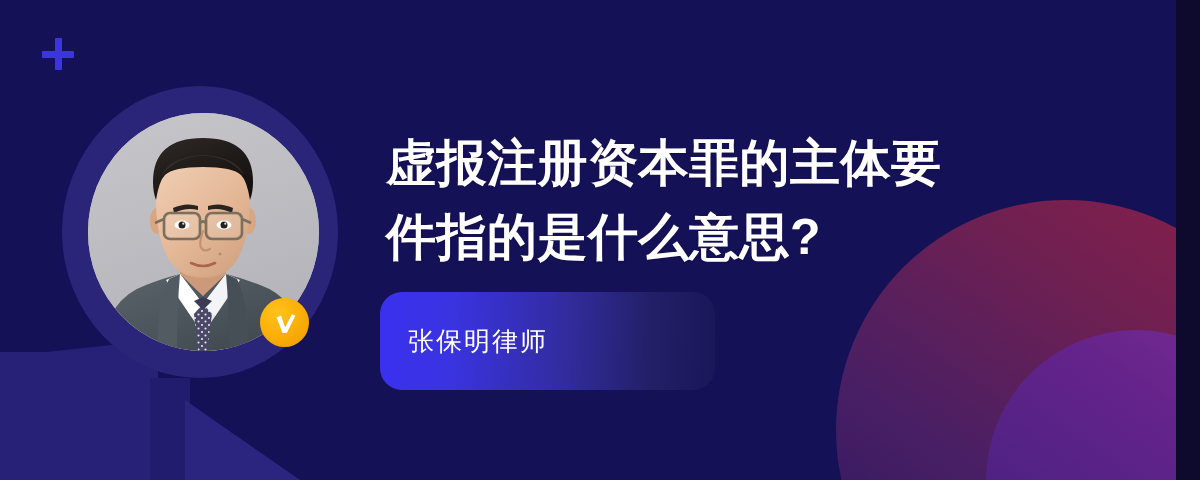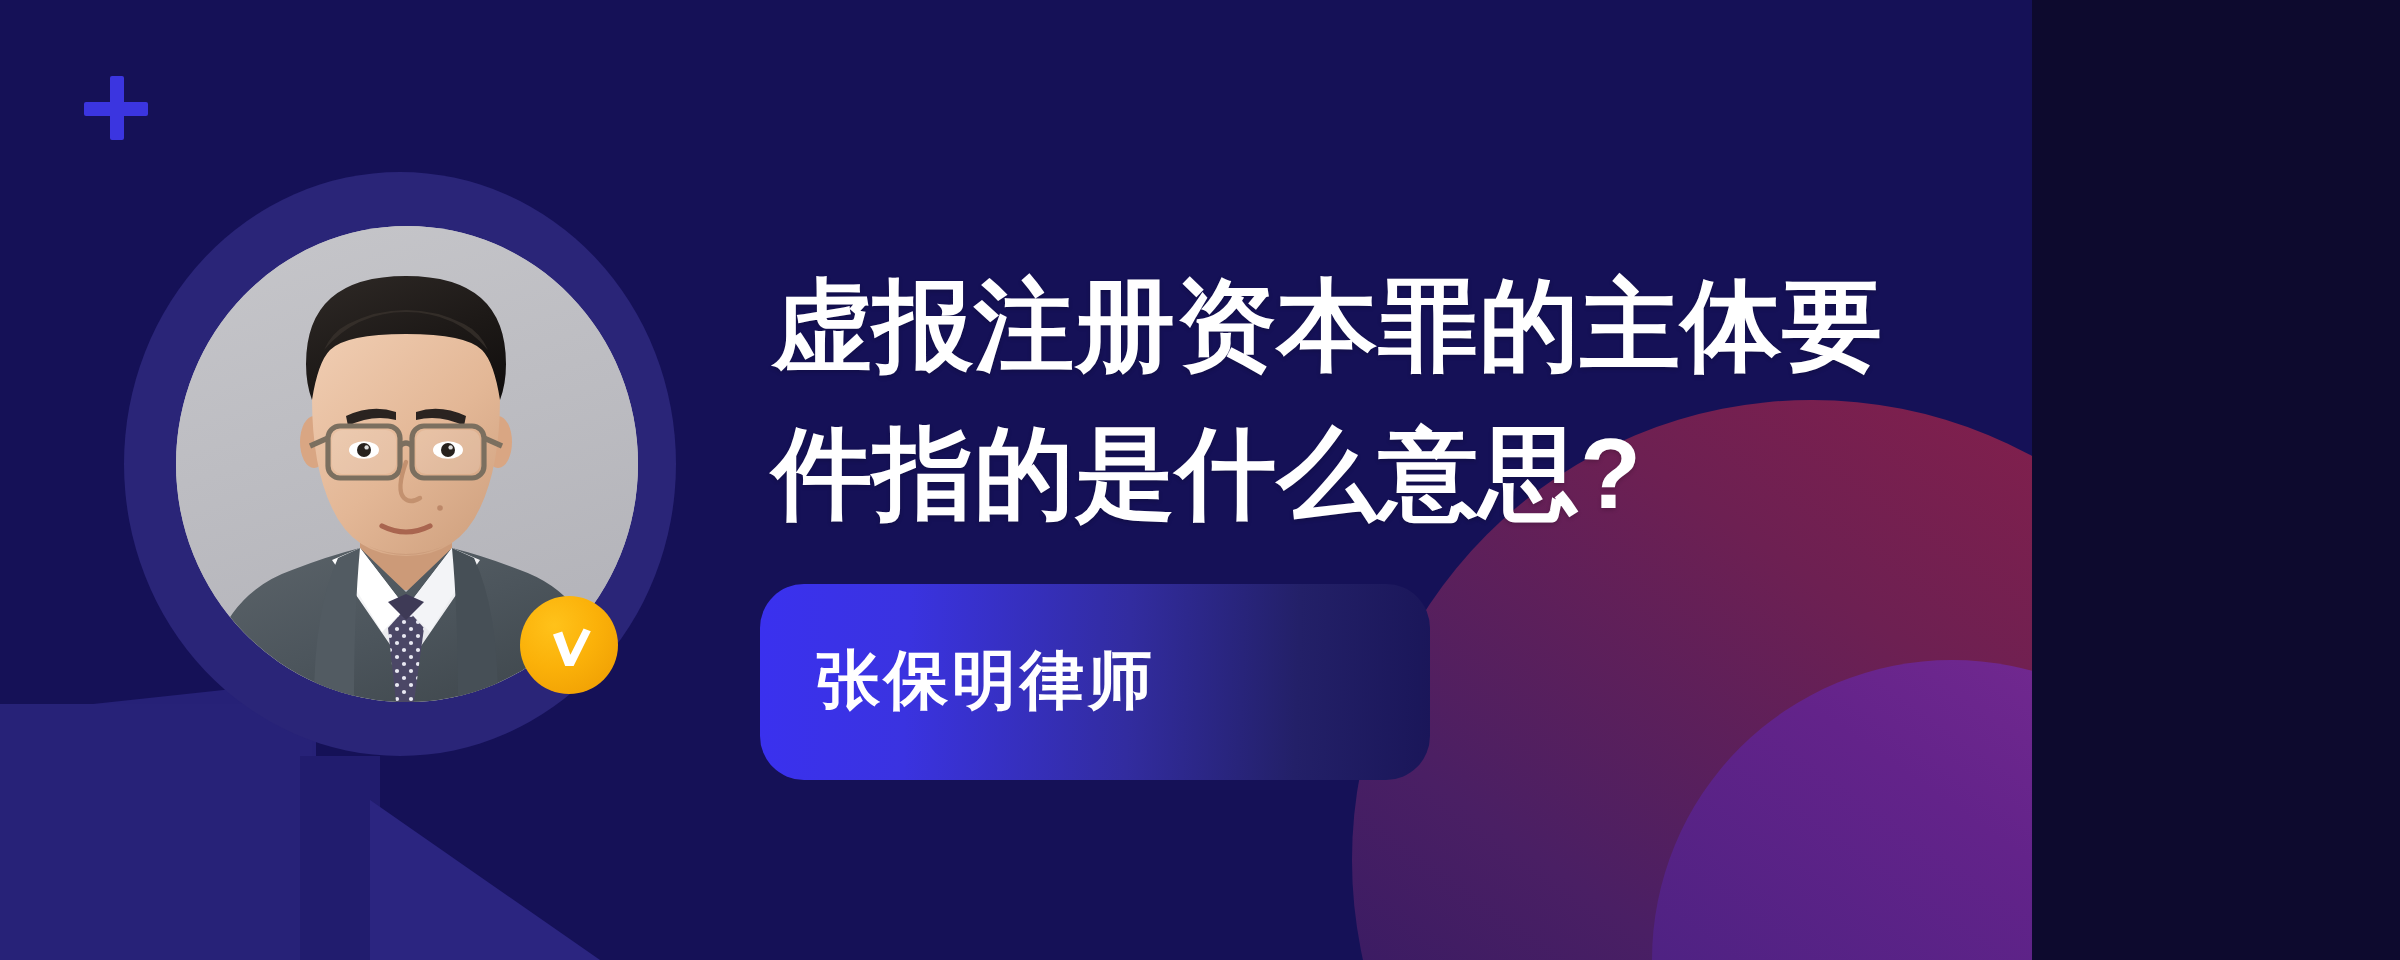--- a/index.html
+++ b/index.html
@@ -2,21 +2,21 @@
 <html><head>
 <meta charset="utf-8">
 <style>
   html, body {
     margin: 0;
     padding: 0;
     background: #0d0a2e;
   }
   #banner {
     position: relative;
-    width: 1016px;
+    width: 1176px;
     height: 480px;
     overflow: hidden;
     background: #151157;
     font-family: "Liberation Sans", "DejaVu Sans", sans-serif;
   }
 
   
   .deco { position: absolute; pointer-events: none; }
 
   
@@ -125,22 +125,22 @@
     position: absolute;
     left: 380px; top: 292px;
     width: 335px; height: 98px;
     border-radius: 22px;
     background: linear-gradient(92deg, #3a31ef 0%, #3a33e0 22%, #322c9f 55%, #232068 80%, #1a1659 100%);
     display: flex;
     align-items: center;
   }
   #lawyer-name {
     color: #ffffff;
-    font-size: 32px;
-    font-weight: bold;
+    font-size: 26px;
+    font-weight: normal;
     letter-spacing: 2px;
     padding-left: 28px;
     white-space: nowrap;
   }
 </style>
 </head>
 <body>
 
 <div id="banner">
 

